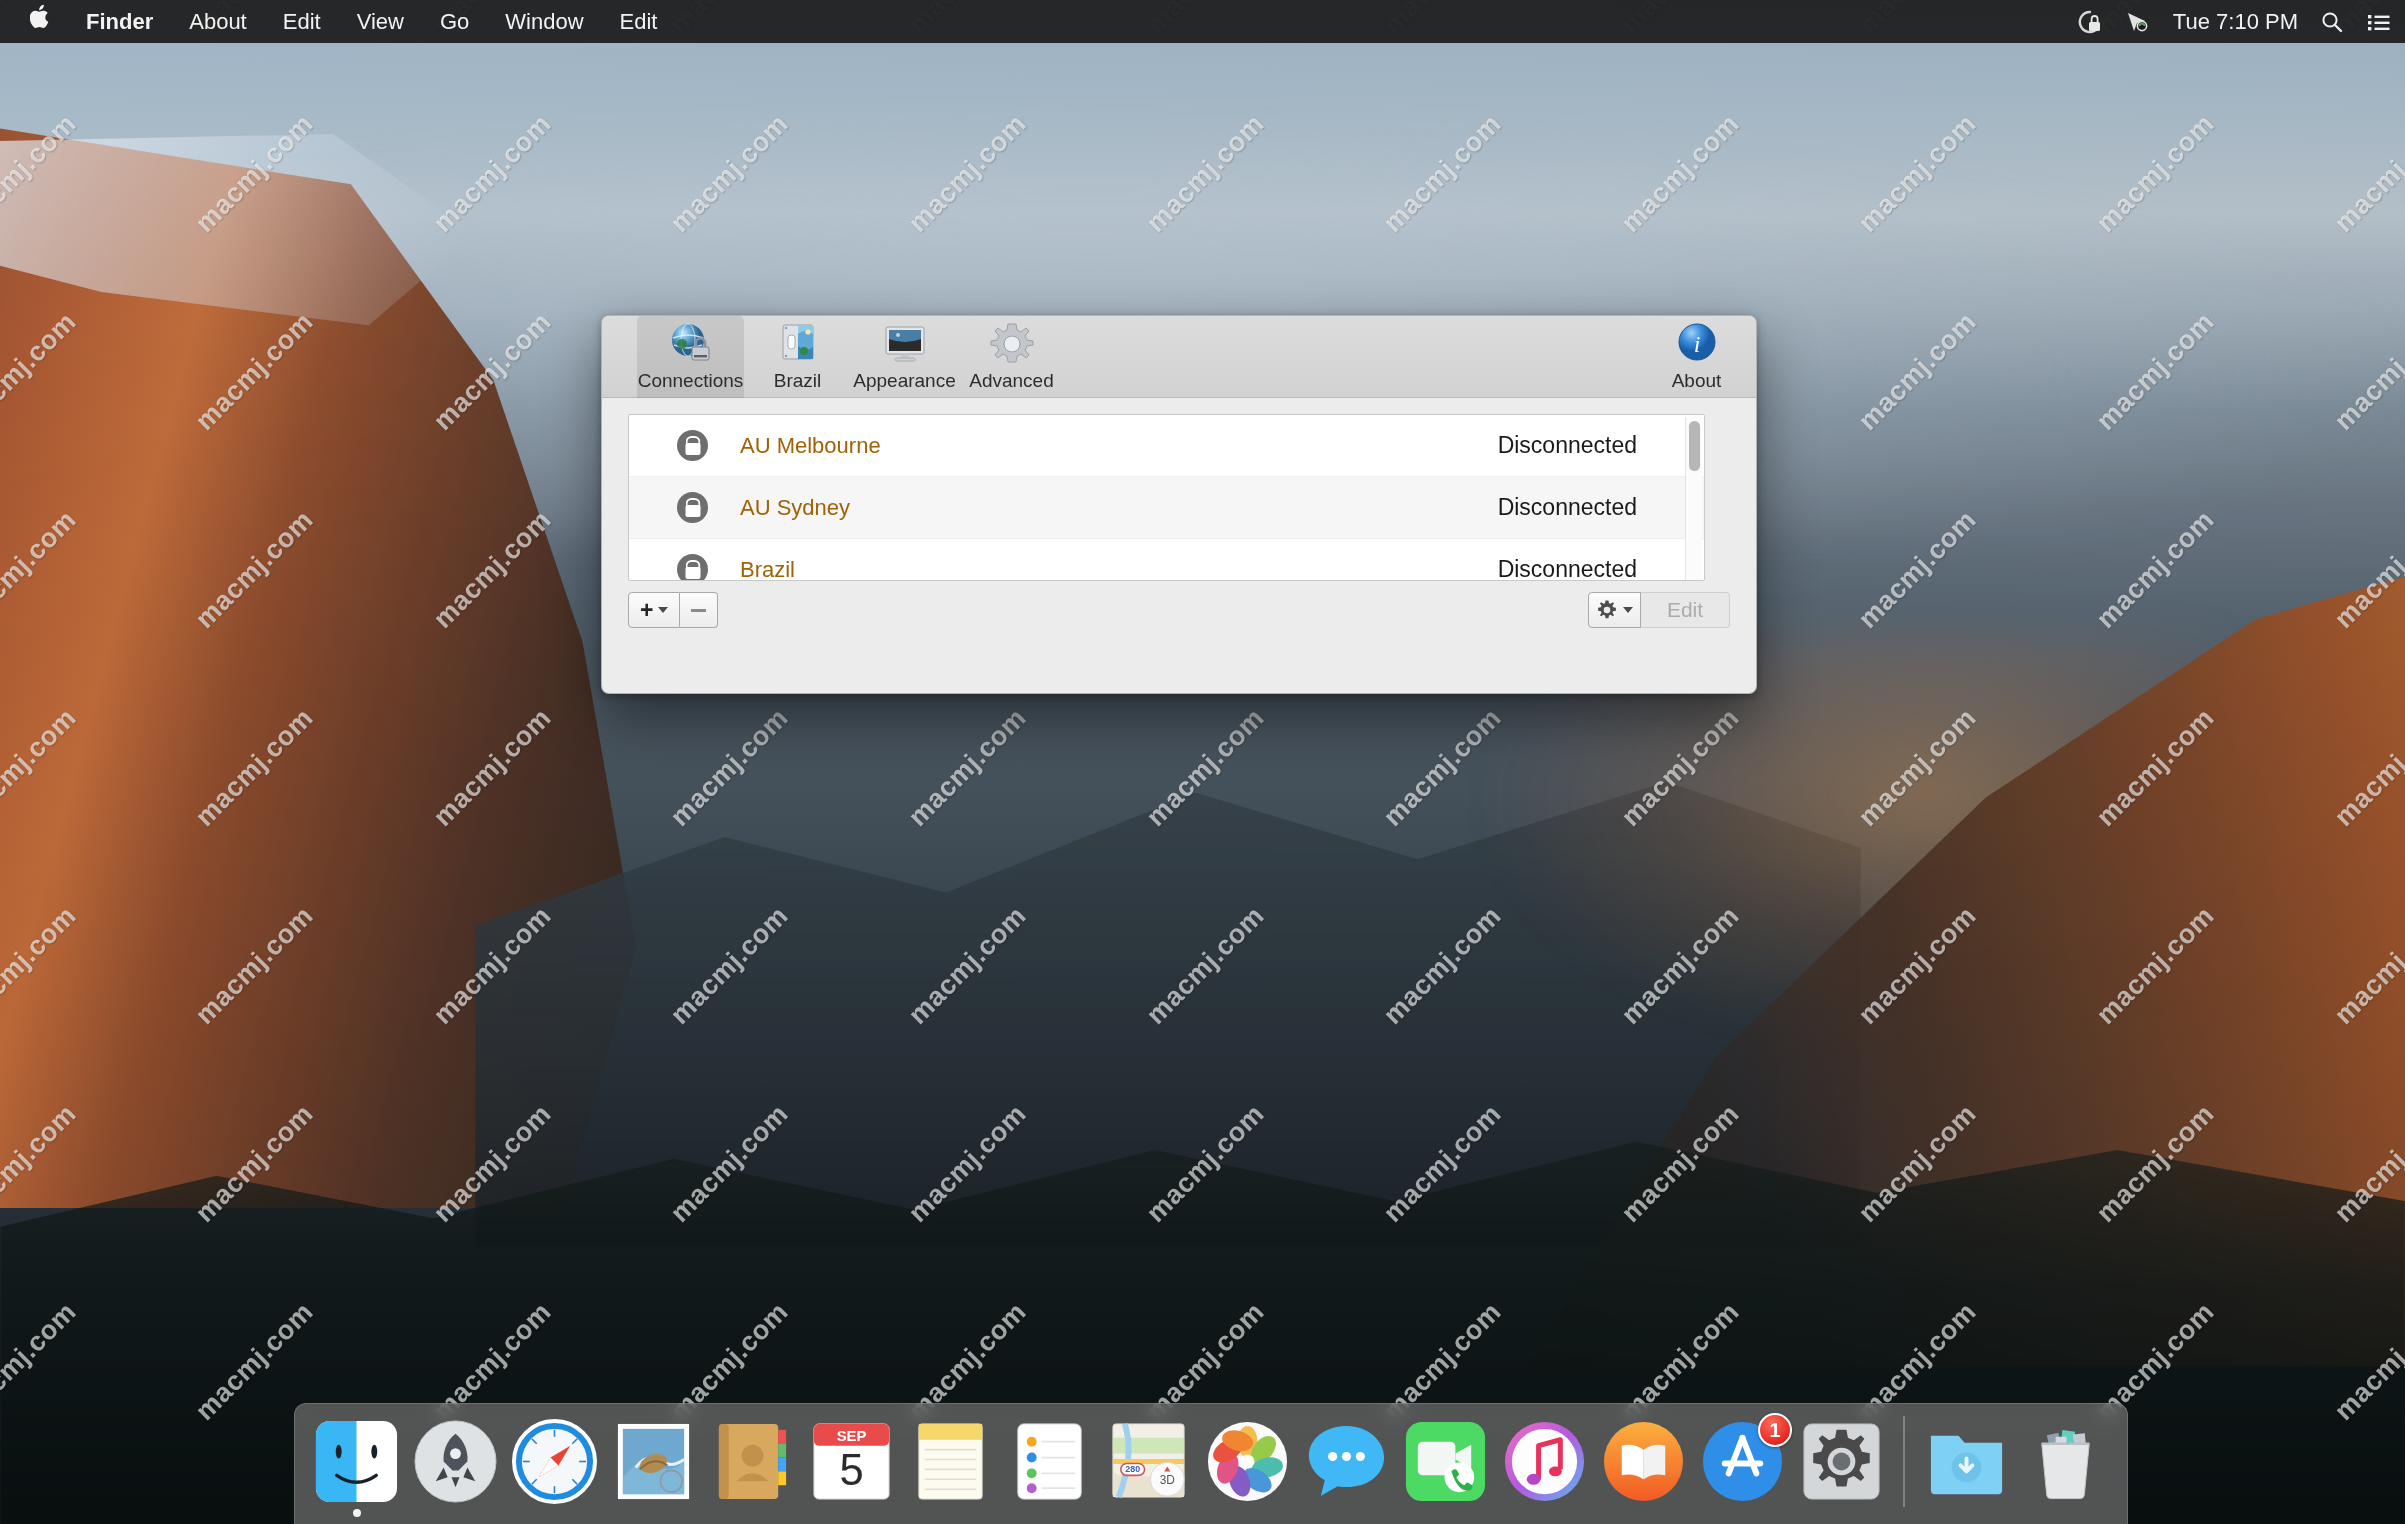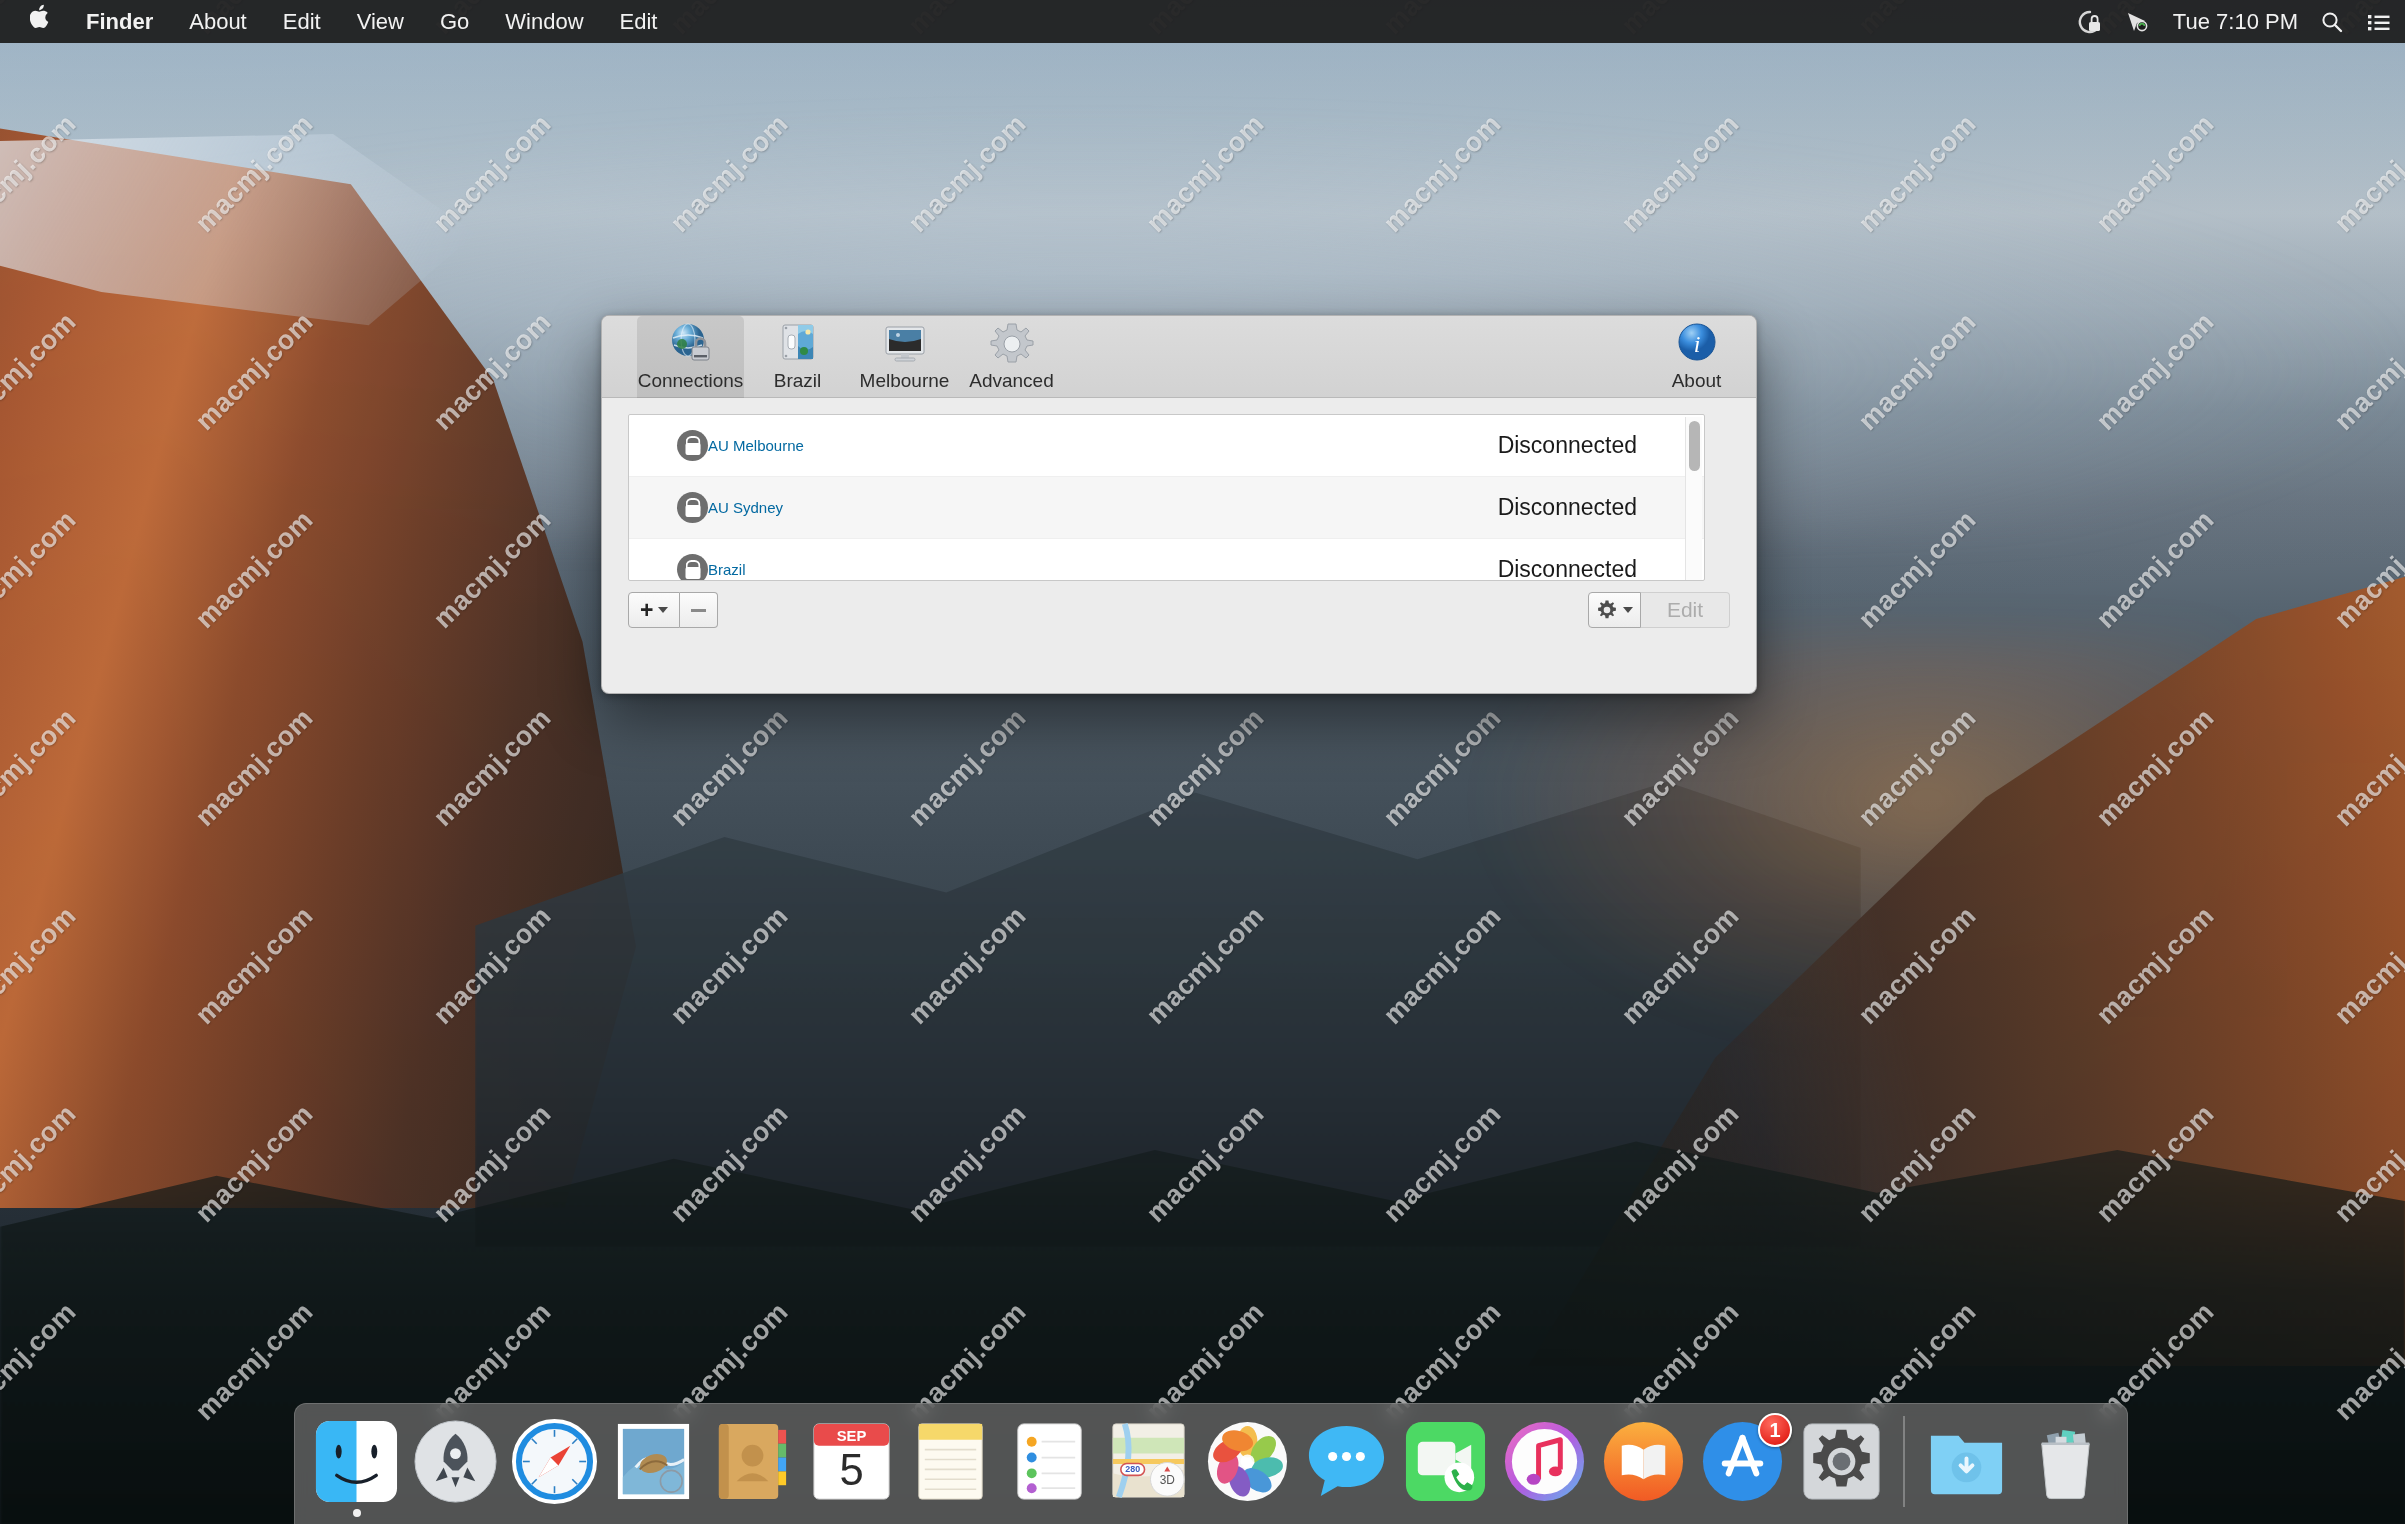--- a/index.html
+++ b/index.html
@@ -306,22 +306,23 @@
   .lock-icon::after {
     content: "";
     position: absolute;
     left: 50%; top: 13px;
     transform: translateX(-50%);
     width: 15px; height: 12px;
     background: #ffffff;
     border-radius: 2px;
   }
   .conn-name {
-    font-size: 15px;
-    color: #0369a1;
+    margin-left: 32px;
+    font-size: 22px;
+    color: #a16207;
   }
   .conn-status {
     position: absolute;
     right: 67px;
     font-size: 23px;
     color: #1a1a1a;
   }
   #list-scrollbar {
     position: absolute;
     right: 2px; top: 2px;
@@ -526,21 +527,21 @@
         <div class="tb-icon">
           <svg width="48" height="48" viewBox="0 0 48 48">
             <rect x="5" y="7" width="38" height="27" rx="2" fill="#e4e7ea" stroke="#9aa0a7"></rect>
             <rect x="8" y="10" width="32" height="21" fill="#2b2b2b"></rect>
             <path d="M8 10 h32 v9 q-16 6 -32 0z" fill="#4a7fa5"></path>
             <circle cx="17" cy="15" r="2" fill="#dce9f2" opacity="0.8"></circle>
             <rect x="20" y="34" width="8" height="5" fill="#c3c7cc"></rect>
             <rect x="14" y="38" width="20" height="3" rx="1.5" fill="#cfd3d8" stroke="#a5aab0"></rect>
           </svg>
         </div>
-        <div class="tb-label">Melbourne</div>
+        <div class="tb-label">Appearance</div>
       </div>
 
       <div class="tb-item">
         <div class="tb-icon">
           <svg width="48" height="48" viewBox="0 0 48 48">
             <g fill="#c3c7cc" stroke="#9aa0a7" stroke-width="1">
               <path d="M24 4 l4 0 1 6 4 2 5-4 3 3 -4 5 2 4 6 1 0 4 -6 1 -2 4 4 5 -3 3 -5-4 -4 2 -1 6 -4 0 -4 0 -1-6 -4-2 -5 4 -3-3 4-5 -2-4 -6-1 0-4 6-1 2-4 -4-5 3-3 5 4 4-2 1-6z"></path>
             </g>
             <circle cx="24" cy="24" r="8" fill="#eceff1" stroke="#9aa0a7"></circle>
           </svg>

